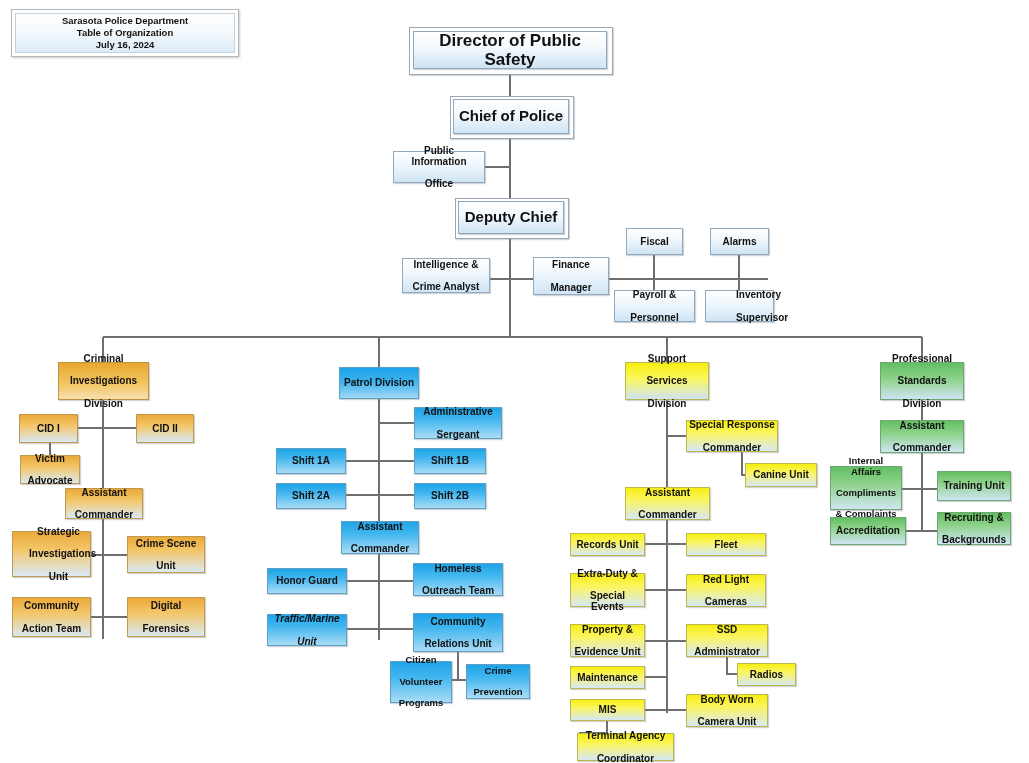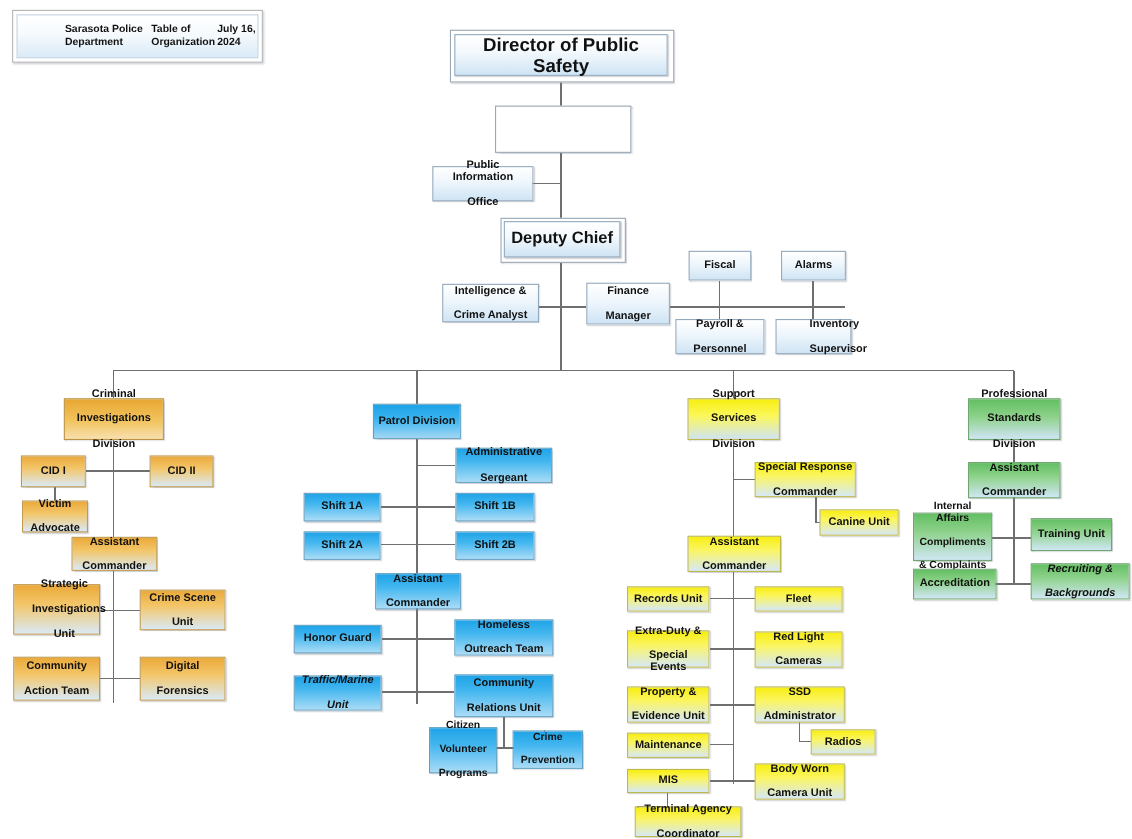--- a/index.html
+++ b/index.html
@@ -91,21 +91,21 @@
     left:11px;top:9px;width:226px;height:46px;
     border:1px solid #b6b6b6;
     background:#ffffff;
     box-shadow:1px 1px 2px rgba(120,130,140,.4);
     z-index:3;
   }
   #titleblock .inner{
     position:absolute;left:3px;top:3px;right:3px;bottom:3px;
     border:1px solid #c3d3e0;
     background:linear-gradient(to bottom,#ffffff 0%,#f6fafd 45%,#d9eaf7 100%);
-    display:flex;flex-direction:row;align-items:center;justify-content:center;padding-left:43px;
+    display:flex;flex-direction:column;align-items:center;justify-content:center;
   }
   #titleblock .line{
     font-size:9.5px;font-weight:bold;color:#111;line-height:1.26;
   }
 </style>
 </head>
 <body>
 
 <div id="canvas">
 
@@ -195,20 +195,23 @@
       <div class="line">July 16, 2024</div>
     </div>
   </div>
 
   <div class="pal-exec-outer" style="left:409px;top:27px;width:202px;height:46px;"></div>
   <div class="node pal-exec t-xl" style="left:413px;top:31px;width:194px;height:38px;">
     <span>Director of Public Safety</span>
   </div>
 
   <div class="pal-exec-outer" style="left:450px;top:96px;width:122px;height:41px;"></div>
+  <div class="node pal-exec t-lg" style="left:453px;top:99px;width:116px;height:35px;">
+    <span>Chief of Police</span>
+  </div>
 
   <div class="node pal-blue-lite t-sm" style="left:393px;top:151px;width:92px;height:32px;">
     <span>
       <span>Public Information</span><br>
       <span>Office</span>
     </span>
   </div>
 
   <div class="pal-exec-outer" style="left:455px;top:198px;width:112px;height:39px;"></div>
   <div class="node pal-exec t-lg" style="left:458px;top:201px;width:106px;height:33px;">
@@ -461,20 +464,20 @@
       <span>Compliments</span><br>
       <span>&amp; Complaints</span>
     </span>
   </div>
   <div class="node pal-green t-sm" style="left:937px;top:471px;width:74px;height:30px;">
     <span>Training Unit</span>
   </div>
   <div class="node pal-green t-sm" style="left:830px;top:517px;width:76px;height:28px;">
     <span>Accreditation</span>
   </div>
-  <div class="node pal-green t-sm" style="left:937px;top:512px;width:90px;height:33px;font-style:italic;">
+  <div class="node pal-green t-sm" style="left:937px;top:512px;width:74px;height:33px;">
     <span>
       <span>Recruiting &amp;</span><br>
       <span>Backgrounds</span>
     </span>
   </div>
 
 </div>
 
 </body></html>

